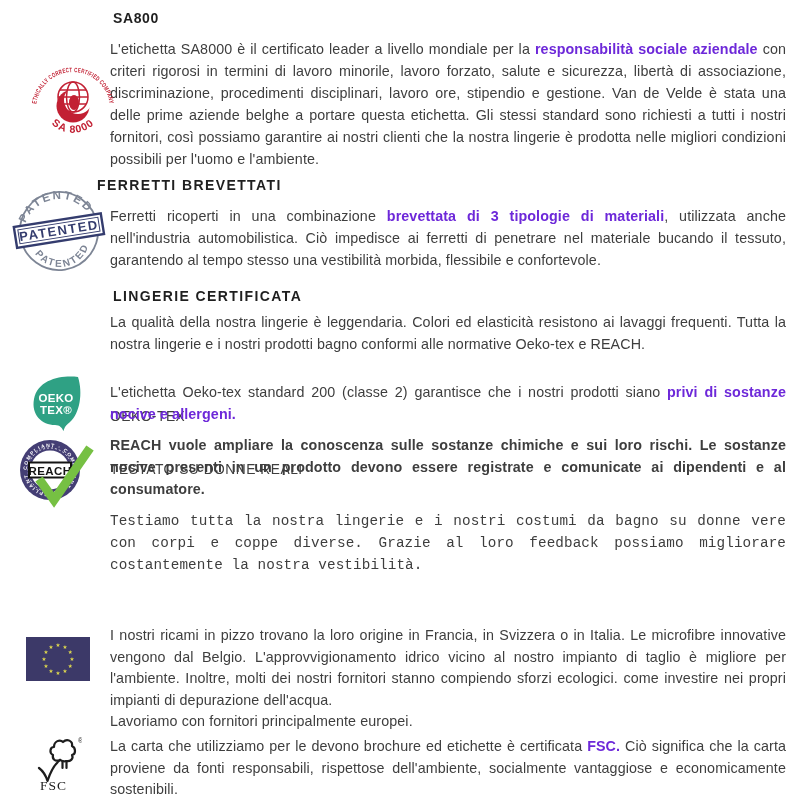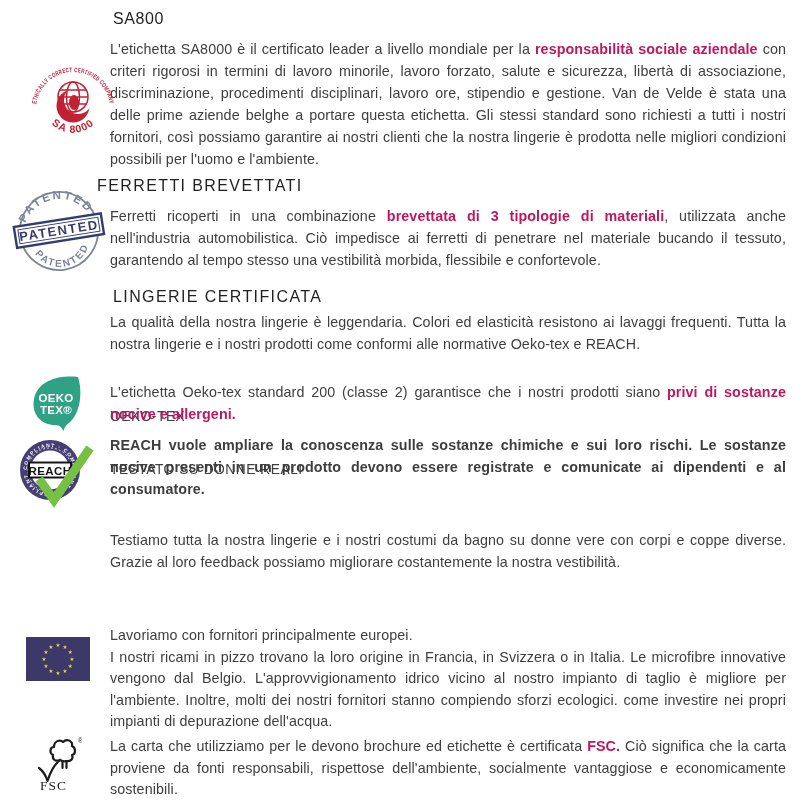--- a/index.html
+++ b/index.html
@@ -4,22 +4,22 @@
 <style>
   html,body{margin:0;padding:0;}
   body{
     width:800px;height:800px;background:var(--page-bg,#fff);
     font-family:"Liberation Sans",sans-serif;position:relative;overflow:hidden;
   }
   .abs{position:absolute;}
   .txtcol{left:110px;right:14px;}
   .para{font-size:14.3px;line-height:22px;color:var(--text-color,#3e3e3e);
         text-align:justify;letter-spacing:0.1px;}
-  .para b{color:#be185d;font-weight:700;}
-  .h1{font-size:16px;font-weight:400;color:var(--heading-color,#1f1f1f);letter-spacing:0.6px;}
+  .para b{color:#6d28d9;font-weight:700;}
+  .h1{font-size:14px;font-weight:700;color:var(--heading-color,#1f1f1f);letter-spacing:0.6px;}
   .h1.wide{letter-spacing:1.4px;}
   .h2{font-size:13.8px;color:var(--text-color,#3e3e3e);letter-spacing:0.5px;}
   .tight{line-height:21.5px;}
   svg text{font-family:"Liberation Sans",sans-serif;}
   .serif{font-family:"Liberation Serif",serif;}
 </style>
 </head>
 <body>
 
 <div class="abs h1" style="top:10px;left:113px;">SA800</div>
@@ -66,21 +66,21 @@
     <text font-size="10" font-weight="bold" letter-spacing="2" style="fill:var(--stamp-gray)">
       <textPath href="#pat-bot" startOffset="50%" text-anchor="middle">PATENTED</textPath>
     </text>
     <rect x="5" y="32" width="88" height="21" fill="#ffffff" style="stroke:var(--stamp-navy)" stroke-width="2.4"></rect>
     <rect x="8.5" y="35.5" width="81" height="14" fill="none" style="stroke:var(--stamp-navy)" stroke-width="1"></rect>
     <text x="49" y="47" text-anchor="middle" font-size="13" font-weight="800" letter-spacing="1.5" style="fill:var(--stamp-navy)">PATENTED</text>
   </g>
 </svg>
 
 <div class="abs h1 wide" style="top:288px;left:113px;text-align:center;">LINGERIE CERTIFICATA</div>
-<div class="abs txtcol para" style="top:311px;"><span>La qualità della nostra lingerie è leggendaria. Colori ed elasticità resistono ai lavaggi frequenti. Tutta la nostra lingerie e i nostri prodotti come conformi alle normative Oeko-tex e REACH.</span></div>
+<div class="abs txtcol para" style="top:311px;"><span>La qualità della nostra lingerie è leggendaria. Colori ed elasticità resistono ai lavaggi frequenti. Tutta la nostra lingerie e i nostri prodotti bagno conformi alle normative Oeko-tex e REACH.</span></div>
 
 <div class="abs h2" style="top:361px;left:110px;margin-top:48px;">OEKO-TEX</div>
 <div class="abs txtcol para" style="top:381px;"><span>L'etichetta Oeko-tex standard 200 (classe 2) garantisce che i nostri prodotti siano </span><b>privi di sostanze nocive e allergeni.</b></div>
 
 <svg class="abs" style="top:375px;left:28px;" width="58" height="56" viewBox="0 0 58 56">
   <path d="M 50 2 C 34 0 10 4 6 24 C 3 40 14 50 27 50 C 32 50 34 53 35.5 56 C 37 51 39 49.5 42 47 C 52 38 55 18 50 2 Z" style="fill:var(--oeko-green)"></path>
   <text x="28" y="27" text-anchor="middle" font-size="11.5" font-weight="bold" fill="#ffffff" letter-spacing="0.3">OEKO</text>
   <text x="28" y="39" text-anchor="middle" font-size="11.5" font-weight="bold" fill="#ffffff" letter-spacing="0.3">TEX®</text>
 </svg>
 
@@ -95,25 +95,25 @@
     <textPath href="#reach-ring" startOffset="0" textLength="140" lengthAdjust="spacingAndGlyphs">COMPLIANT · COMPLIANT · COMPLIANT</textPath>
   </text>
   <circle cx="32" cy="32" r="19.5" fill="#ffffff"></circle>
   <circle cx="32" cy="32" r="22" fill="none" stroke="#ffffff" stroke-width="0.8" stroke-dasharray="2 2"></circle>
   <rect x="11" y="24.5" width="42" height="15" fill="#ffffff" stroke="#141414" stroke-width="2"></rect>
   <text x="32" y="36.5" text-anchor="middle" font-size="11.5" font-weight="800" letter-spacing="0.4" fill="#141414">REACH</text>
   <path d="M 21 41 L 36 62 L 72 10" fill="none" style="stroke:var(--check-green)" stroke-width="9"></path>
 </svg>
 
 <div class="abs h2" style="top:462px;left:110px;">TESTATO SU DONNE REALI</div>
-<div class="abs txtcol para" style="top:529px;"><span>Testiamo tutta la nostra lingerie e i nostri costumi da bagno su donne vere con corpi e coppe diverse. Grazie al loro feedback possiamo migliorare costantemente la nostra vestibilità.</span></div>
+<div class="abs txtcol para" style="top:510px;font-family:Liberation Mono, monospace;"><span>Testiamo tutta la nostra lingerie e i nostri costumi da bagno su donne vere con corpi e coppe diverse. Grazie al loro feedback possiamo migliorare costantemente la nostra vestibilità.</span></div>
 
 <div class="abs txtcol" style="top:625px;">
+  <div class="para tight"><span>I nostri ricami in pizzo trovano la loro origine in Francia, in Svizzera o in Italia. Le microfibre innovative vengono dal Belgio. L'approvvigionamento idrico vicino al nostro impianto di taglio è migliore per l'ambiente. Inoltre, molti dei nostri fornitori stanno compiendo sforzi ecologici. come investire nei propri impianti di depurazione dell'acqua.</span></div>
   <div class="para tight" style="text-align:left;">Lavoriamo con fornitori principalmente europei.</div>
-  <div class="para tight"><span>I nostri ricami in pizzo trovano la loro origine in Francia, in Svizzera o in Italia. Le microfibre innovative vengono dal Belgio. L'approvvigionamento idrico vicino al nostro impianto di taglio è migliore per l'ambiente. Inoltre, molti dei nostri fornitori stanno compiendo sforzi ecologici. come investire nei propri impianti di depurazione dell'acqua.</span></div>
 </div>
 
 <svg class="abs" style="top:637px;left:26px;" width="64" height="44" viewBox="0 0 64 44">
   <rect x="0" y="0" width="64" height="44" style="fill:var(--eu-blue)"></rect>
   <g font-size="5.5" text-anchor="middle" style="fill:var(--star-yellow)">
     <text x="32" y="8" dominant-baseline="central">★</text>
     <text x="39" y="9.9" dominant-baseline="central">★</text>
     <text x="44.1" y="15" dominant-baseline="central">★</text>
     <text x="46" y="22" dominant-baseline="central">★</text>
     <text x="44.1" y="29" dominant-baseline="central">★</text>

